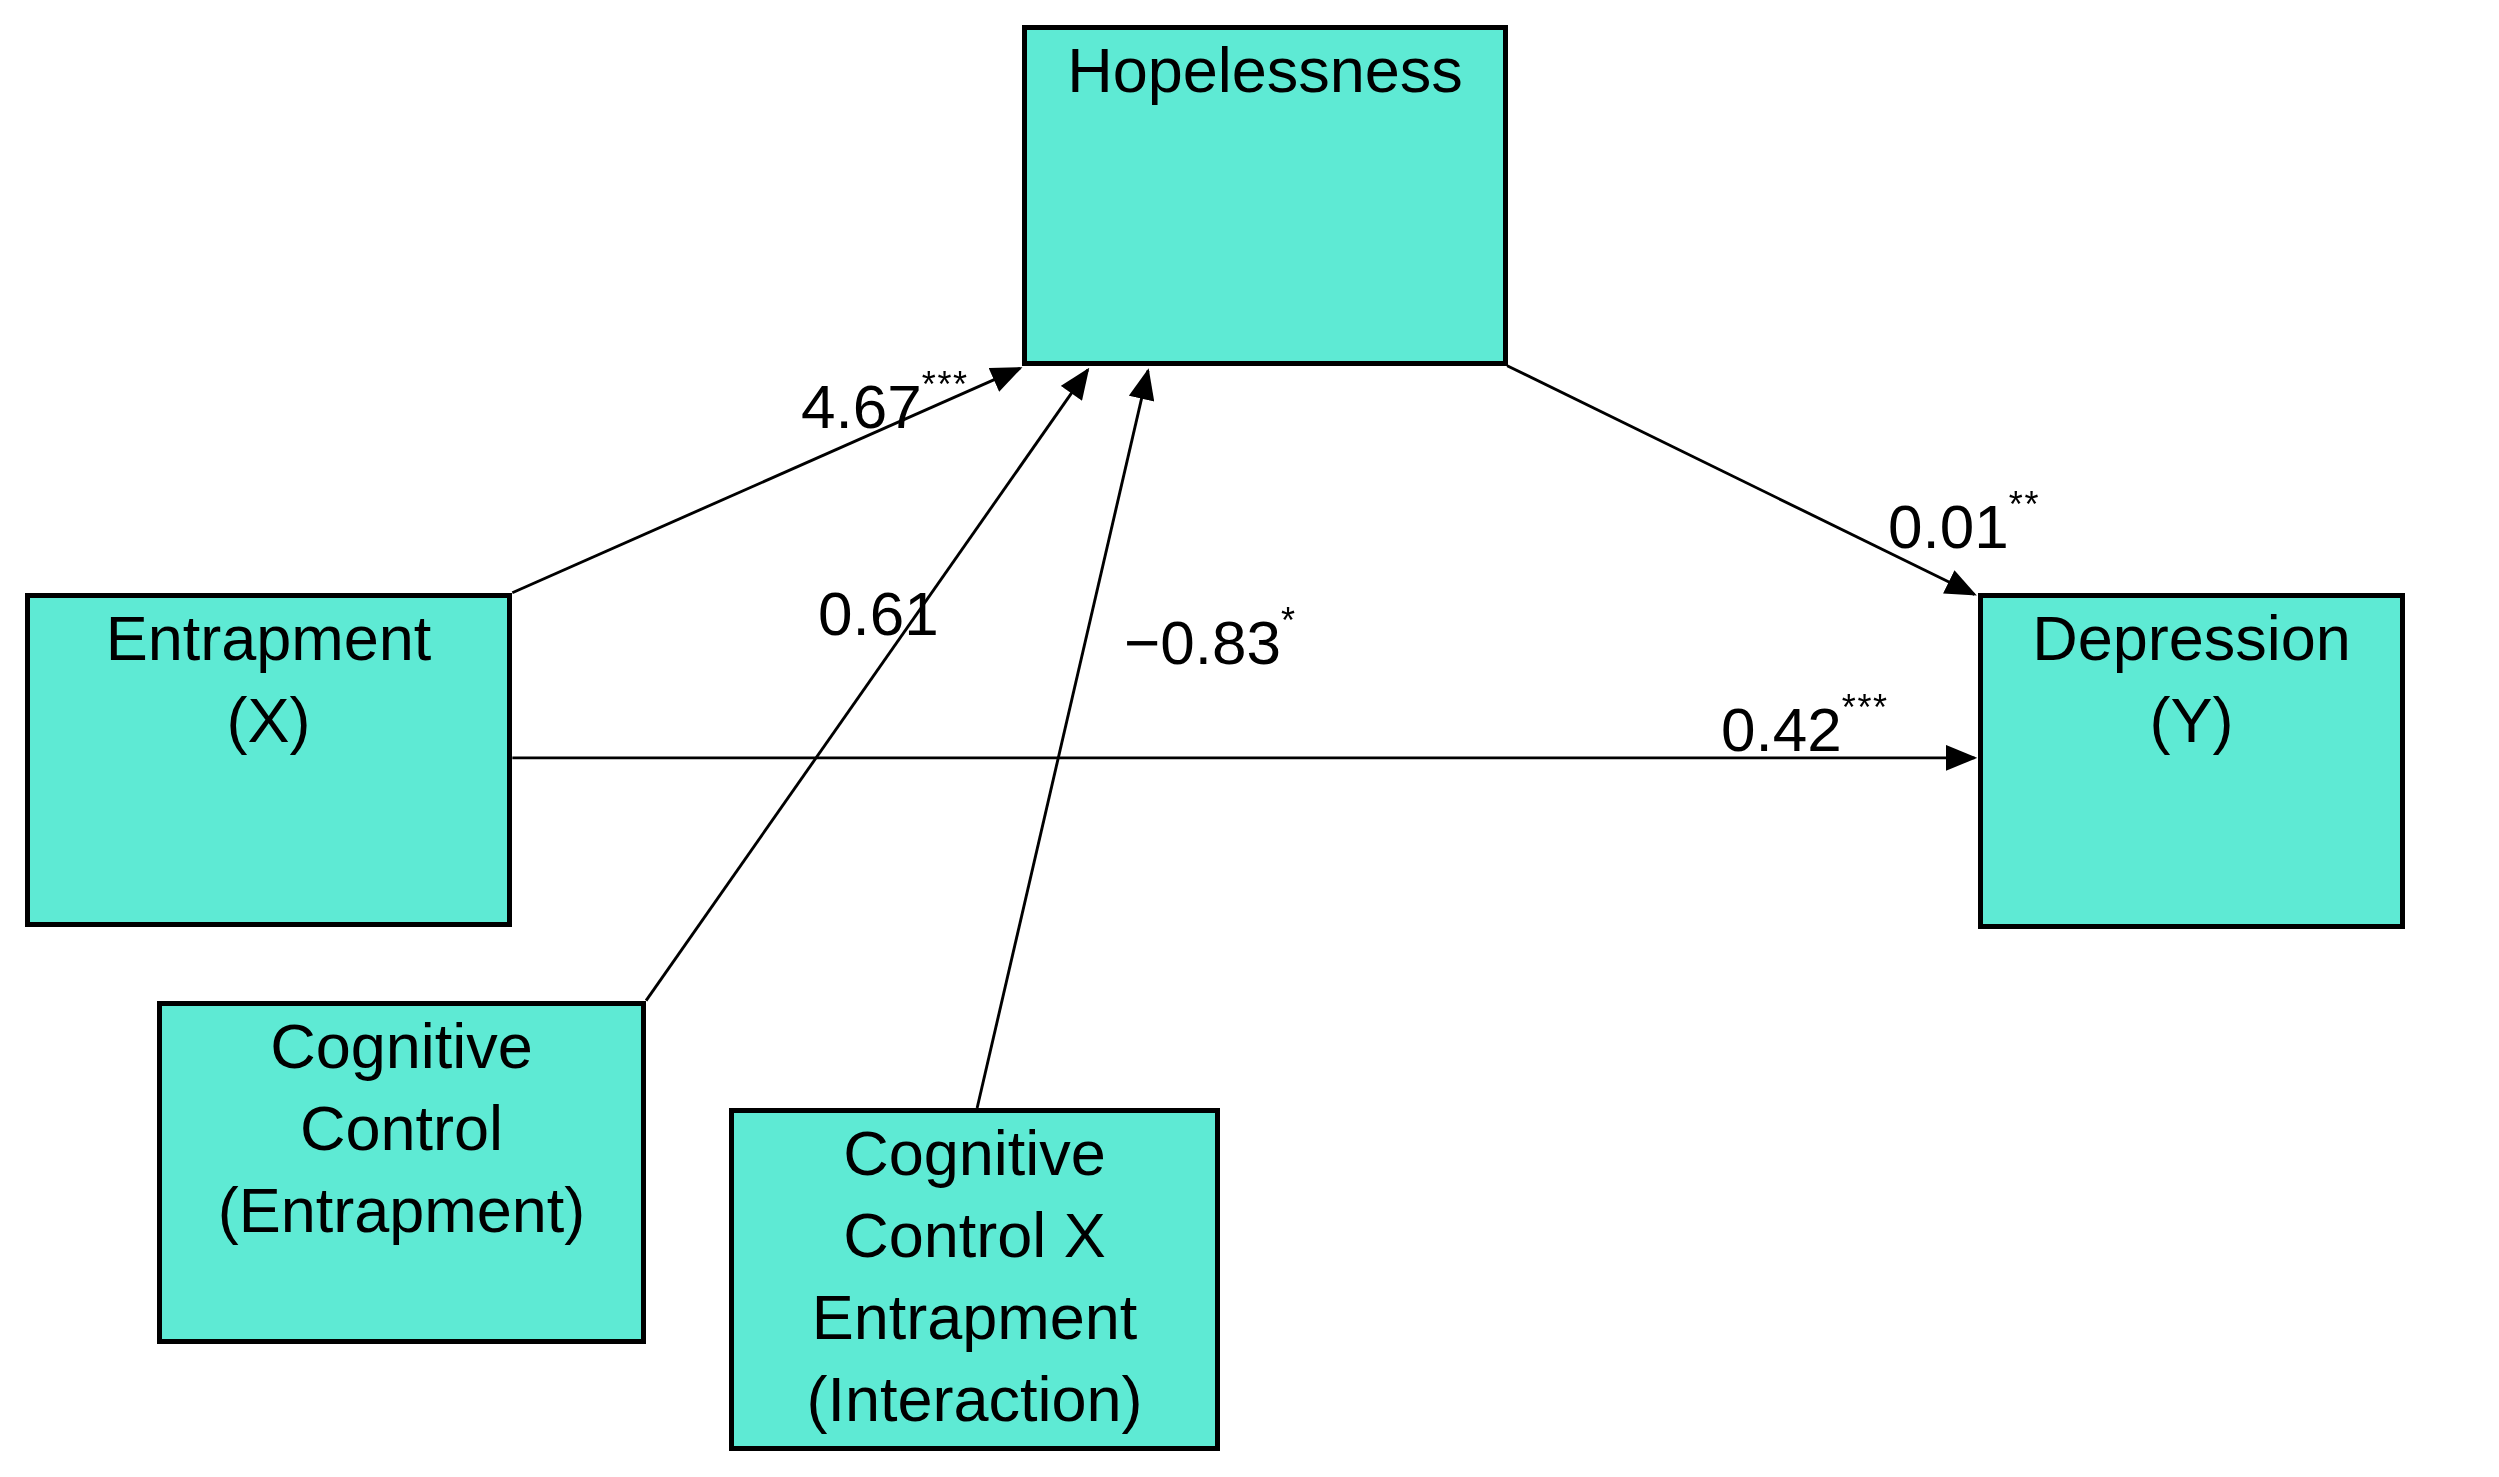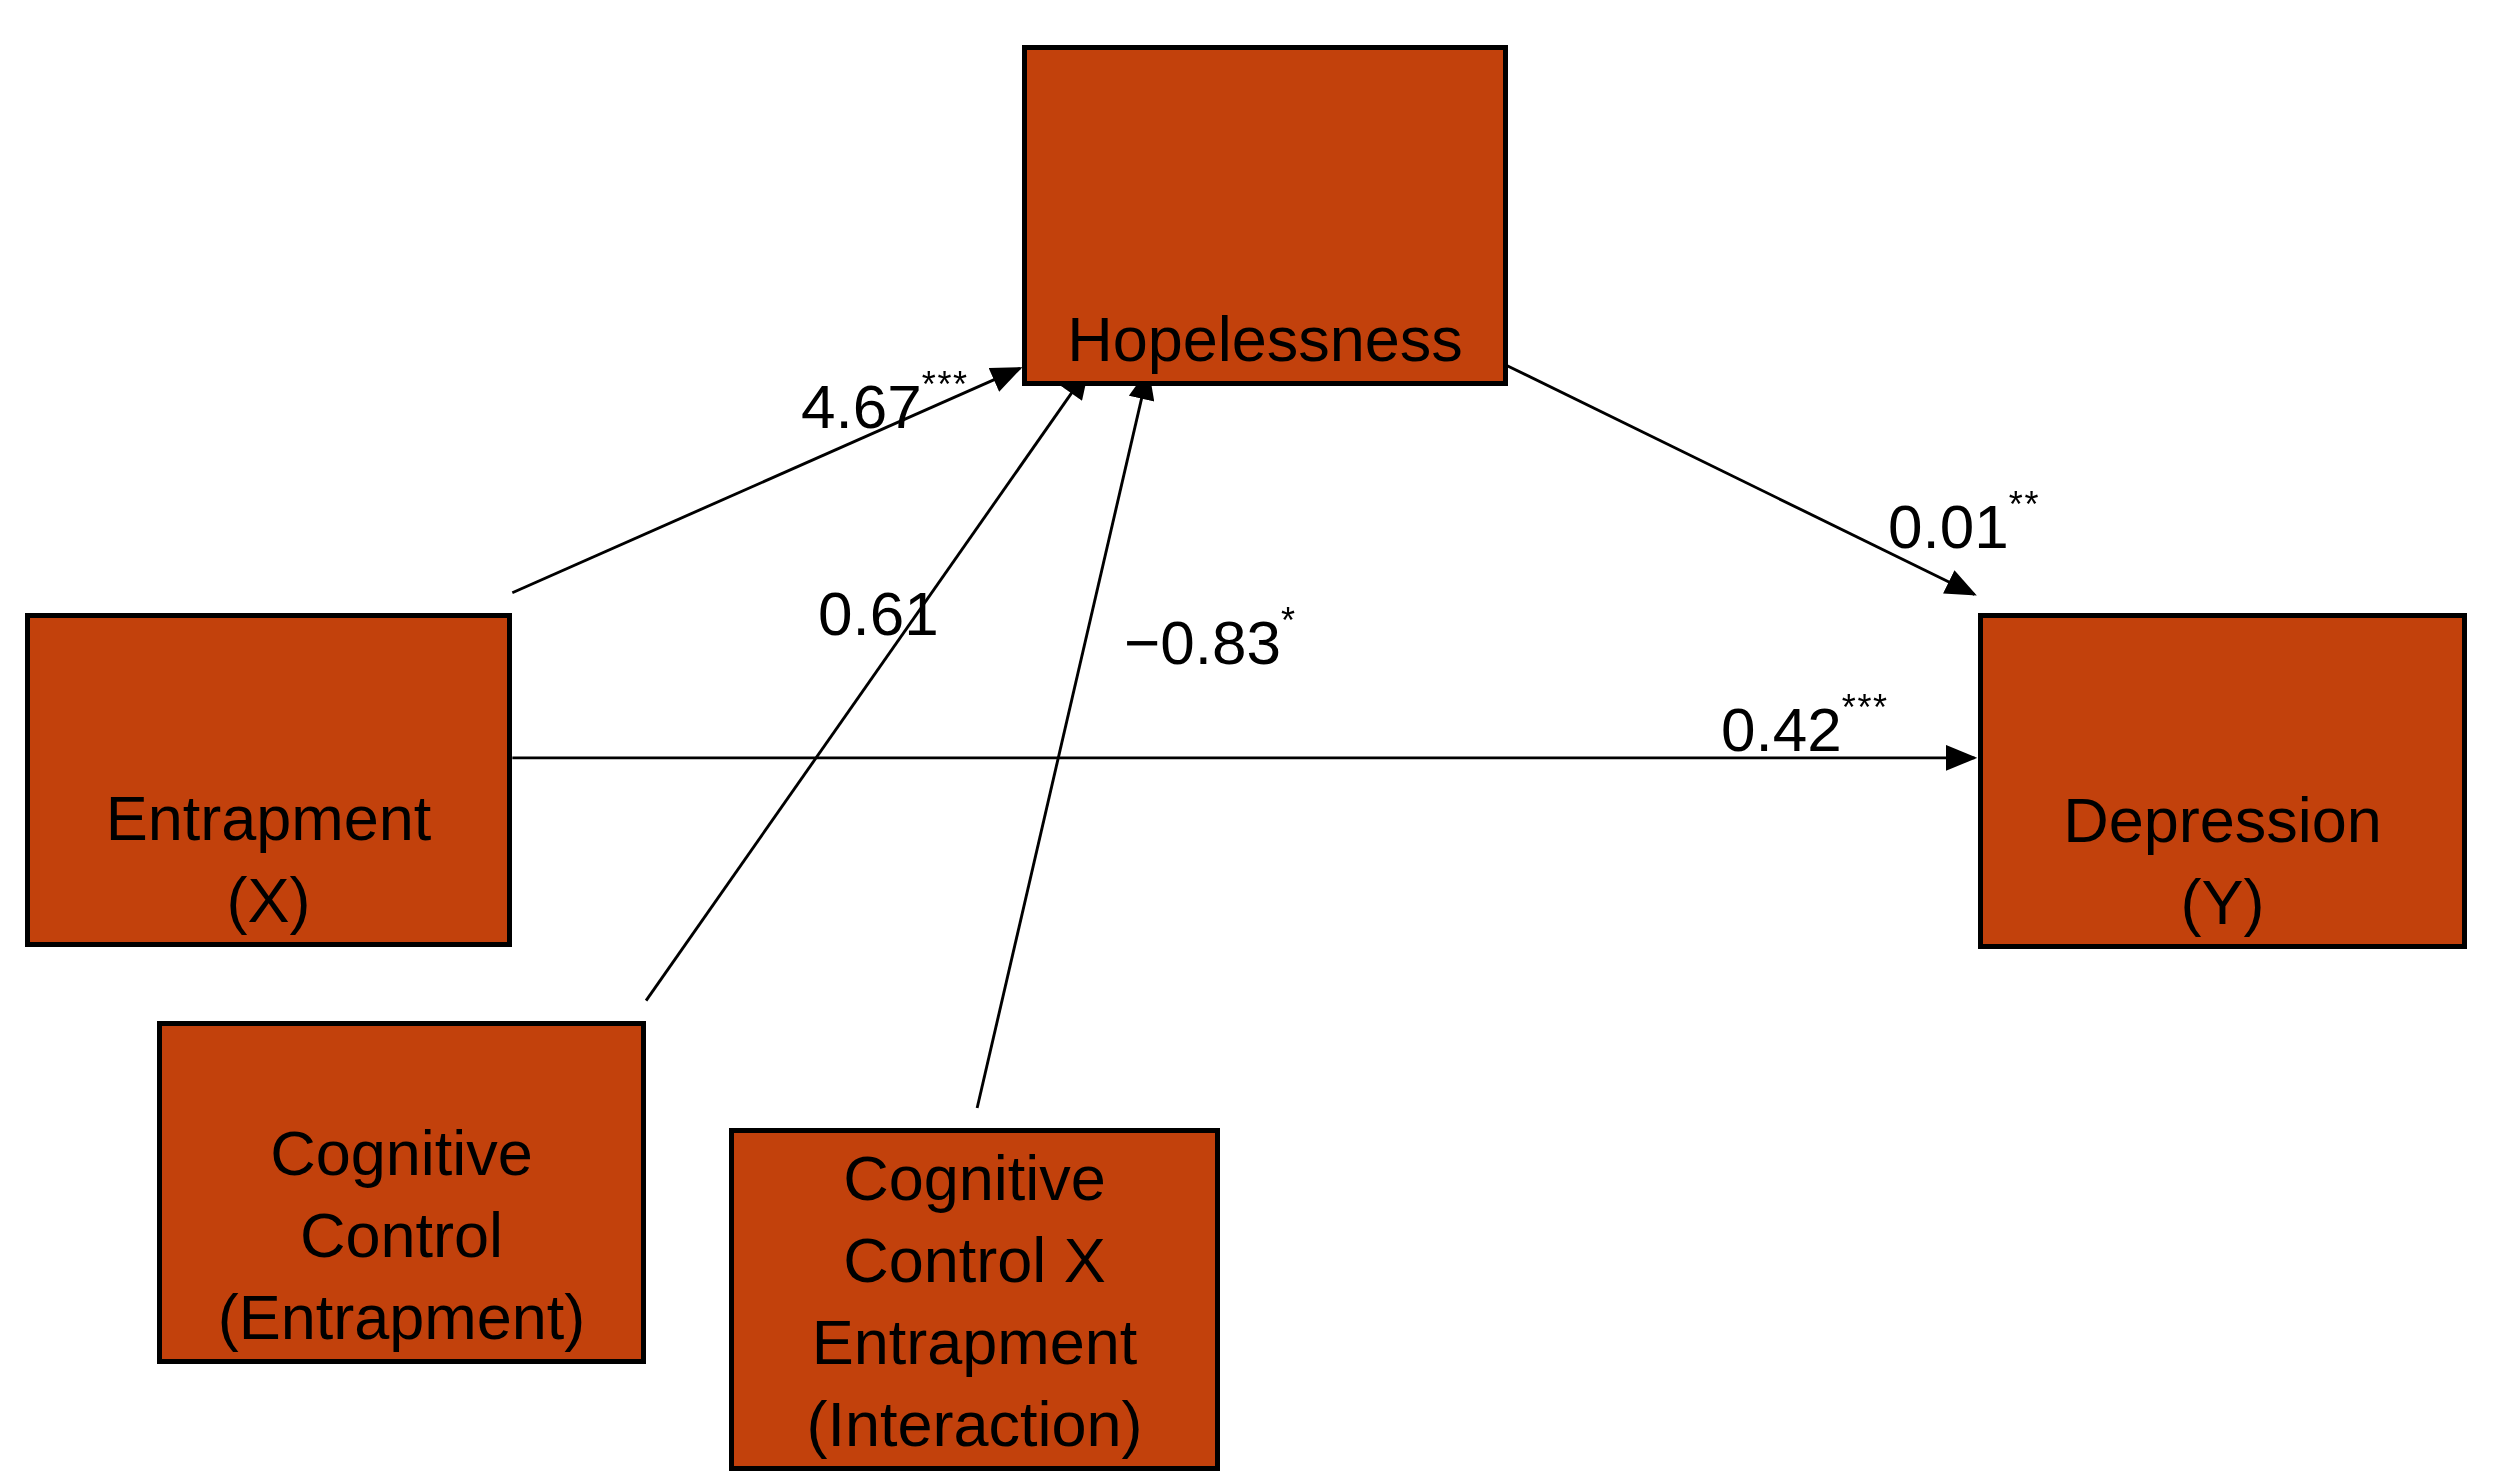--- a/index.html
+++ b/index.html
@@ -13,35 +13,34 @@
     overflow: hidden;
   }
   #arrow-layer {
     position: absolute;
     left: 0; top: 0;
     width: 2500px; height: 1477px;
   }
   .node {
     position: absolute;
     border: 5.8px solid #000000;
-    background: #c2410c;
+    background: #5eead4;
     display: flex;
     flex-direction: column;
     align-items: center;
-    justify-content: flex-end;
+    justify-content: flex-start;
     text-align: center;
     font-size: 63px;
     line-height: 1.3;
     box-sizing: border-box;
-    margin-top: 20px;
   }
   .node span { display: block; white-space: nowrap; }
   #node-mediator    { left: 1022px; top:   25px; width: 486px; height: 341px; }
   #node-predictor   { left:   25px; top:  593px; width: 487px; height: 334px; }
-  #node-outcome     { left: 1978px; top:  593px; width: 489px; height: 336px; }
+  #node-outcome     { left: 1978px; top:  593px; width: 427px; height: 336px; }
   #node-moderator   { left:  157px; top: 1001px; width: 489px; height: 343px; }
   #node-interaction { left:  729px; top: 1108px; width: 491px; height: 343px; }
   .plabel {
     position: absolute;
     font-size: 62px;
     line-height: 1;
     white-space: nowrap;
     margin-left: 15px;
   }
   .plabel .sup {

